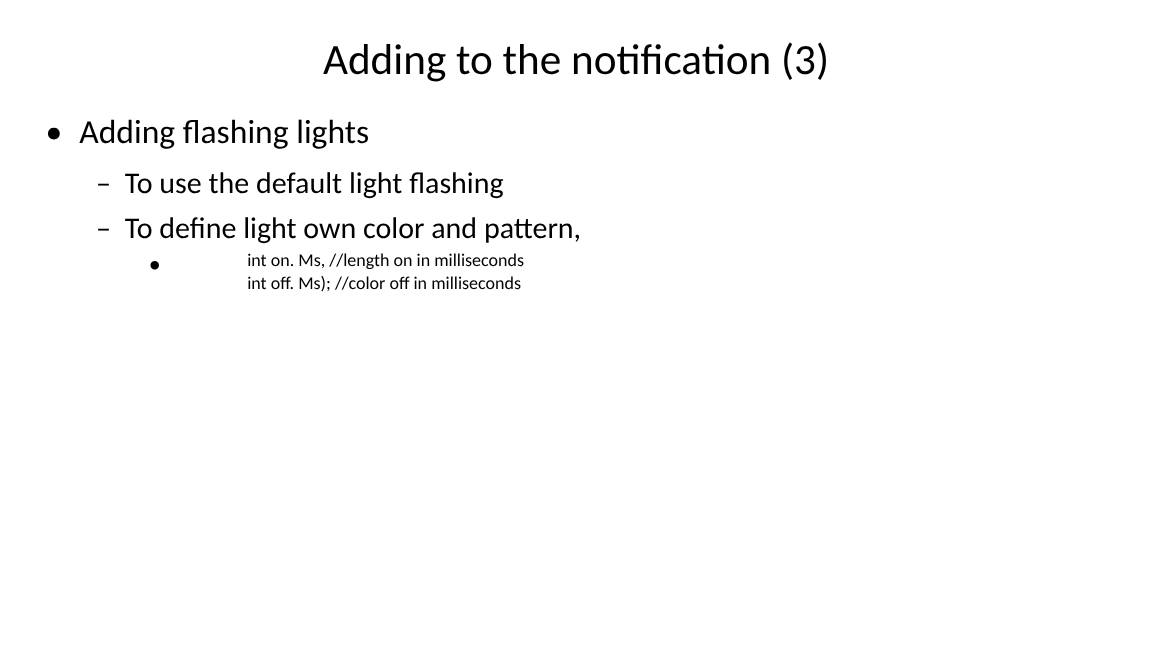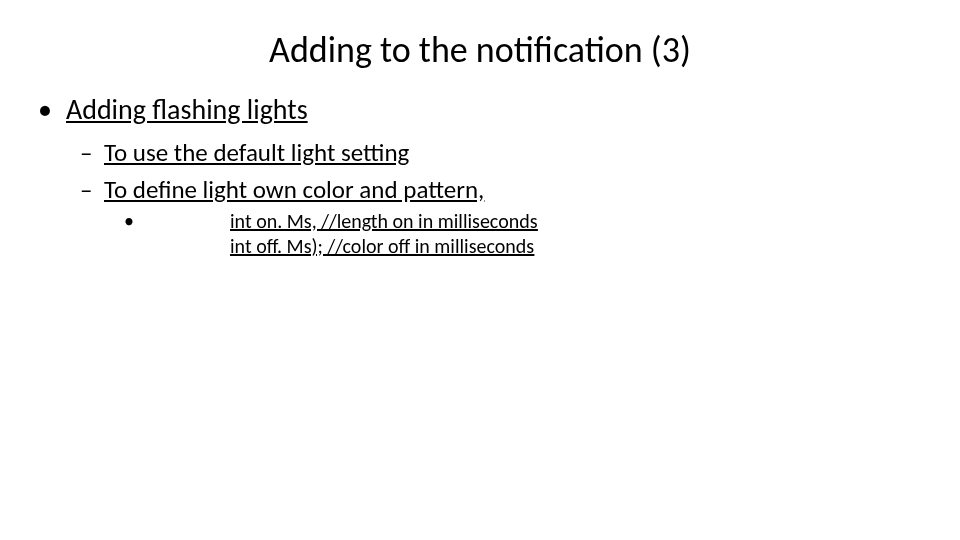--- a/index.html
+++ b/index.html
@@ -28,21 +28,20 @@
     padding-left: 38px;
     padding-right: 40px;
   }
   ul {
     list-style: none;
     margin: 0;
     padding: 0;
   }
   li {
     position: relative;
-    text-decoration: underline;
   }
   
   .lvl1 > li {
     font-size: 28px;
     padding-left: 28px;
     margin-bottom: 8px;
   }
   .lvl1 > li::before {
     content: "•";
     position: absolute;
@@ -79,38 +78,38 @@
   }
   .lvl3 > li::before {
     content: "•";
     position: absolute;
     left: 0;
     top: 0;
     font-size: 20px;
   }
   .cont {
     display: block;
-    margin-left: 86px;
-    font-size: 20px;
+    margin-left: 62px;
+    font-size: 15px;
     line-height: 1.25;
   }
 </style>
 </head>
 <body>
 
 <div class="slide">
   <div class="title">Adding to the notification (3)</div>
 
   <div class="content">
     <ul class="lvl1">
       <li>
         <span>Adding flashing lights</span>
         <ul class="lvl2">
           <li>
-            <span>To use the default light setting</span>
+            <span>To use the default light flashing</span>
           </li>
           <li>
             <span>To define light own color and pattern,</span>
             <ul class="lvl3">
               <li>
                 <span class="cont">int on. Ms, //length on in milliseconds</span>
                 <span class="cont">int off. Ms);  //color off in milliseconds</span>
               </li>
             </ul>
           </li>

